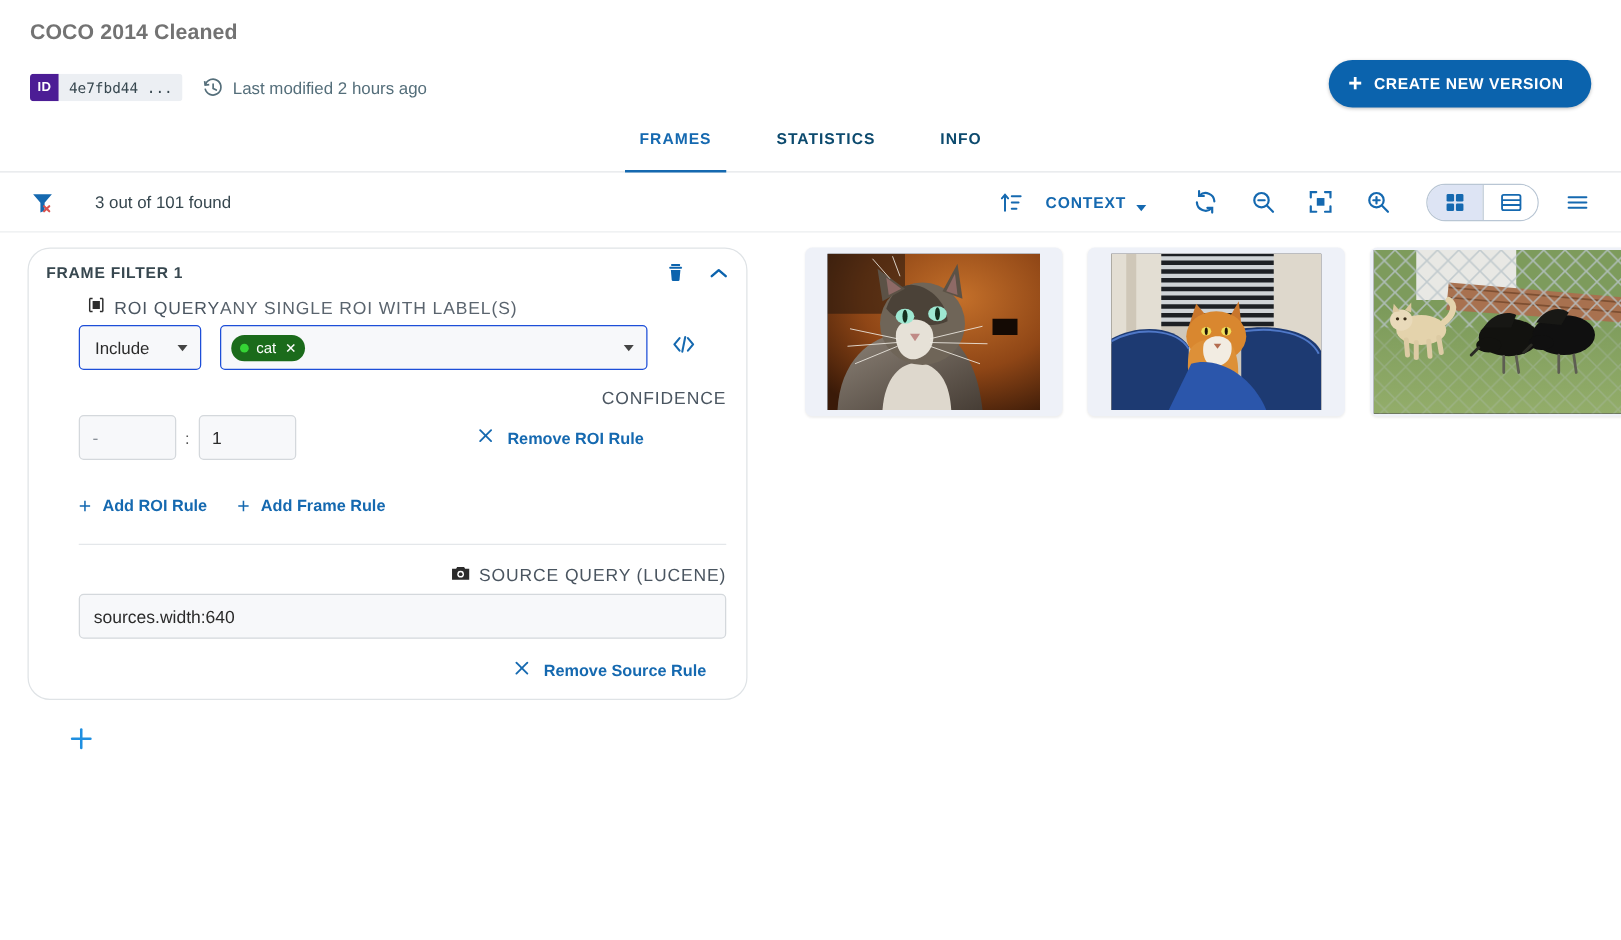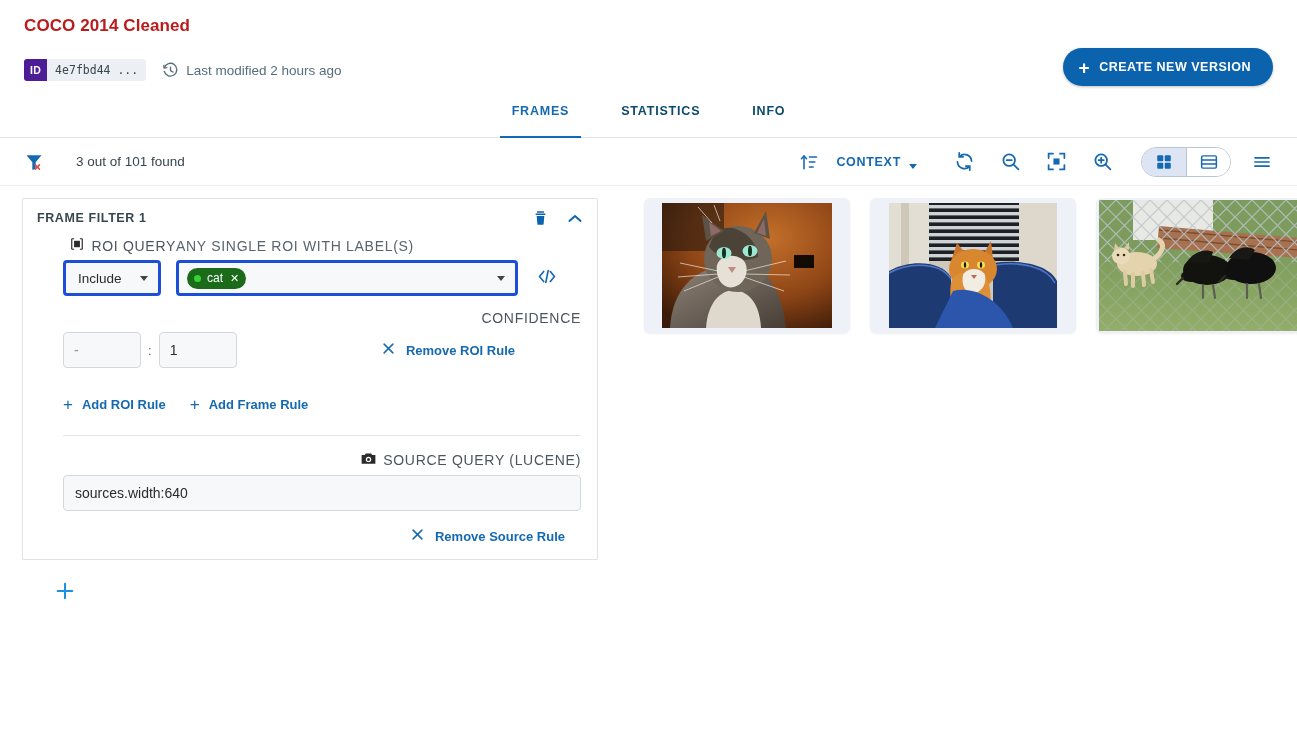--- a/index.html
+++ b/index.html
@@ -9,21 +9,21 @@
     background:#ffffff;
     font-family:"Liberation Sans", sans-serif;
     color:#2b2b2b;
     overflow:hidden;
     position:relative;
   }
 
   
   .header { padding:12px 24px 0 24px; }
   .title {
-    font-size:17px; font-weight:bold; color:#b91c1c;
+    font-size:17px; font-weight:bold; color:#737373;
     letter-spacing:0.1px; margin:0 0 0 0; line-height:28px;
   }
   .meta-row {
     display:flex; align-items:center; gap:16px;
     margin-top:16px; height:28px; position:relative;
   }
   .id-badge {
     display:inline-flex; align-items:stretch; height:22px;
     border-radius:3px; overflow:hidden; font-size:11px;
   }
@@ -107,21 +107,21 @@
     cursor:pointer; background:#fff;
   }
   .view-toggle .vt.sel { background:#dde4f4; }
   .view-toggle .vt + .vt { border-left:1px solid #b9c6d4; }
 
   
   .content { display:flex; padding:12px 18px 0 22px; }
   .left-col { width:600px; flex:none; }
 
   .filter-card {
-    border:1px solid #dfe3e6; border-radius:1px;
+    border:1px solid #dfe3e6; border-radius:18px;
     background:#fff; padding:0 0 14px 0; width:576px;
   }
   .fc-head {
     height:38px; display:flex; align-items:center;
     padding:0 14px 0 14px;
   }
   .fc-title {
     font-size:12.5px; font-weight:bold; color:#37474f;
     letter-spacing:0.6px;
   }
@@ -132,21 +132,21 @@
   .lbl-row { display:flex; align-items:center; gap:0; margin-bottom:6px; }
   .sec-lbl {
     font-size:14px; color:#4a5560; letter-spacing:0.7px;
     font-weight:normal; display:flex; align-items:center; gap:7px;justify-content:flex-end;
   }
   .sec-lbl.sub { color:#5a646e; }
 
   .row { display:flex; align-items:center; }
 
   .sel-box {
-    height:36px; border:3px solid #1d4ed8; border-radius:4px;
+    height:36px; border:1px solid #1d4ed8; border-radius:4px;
     background:#f7f8fa; display:flex; align-items:center;
     padding:0 10px 0 12px; font-size:13.5px; color:#2b2b2b;
     cursor:pointer; min-width:0;
   }
   .sel-box .caret2 {
     margin-left:auto; width:0;height:0;
     border-left:4.5px solid transparent;border-right:4.5px solid transparent;
     border-top:5.5px solid #444;
   }
 

